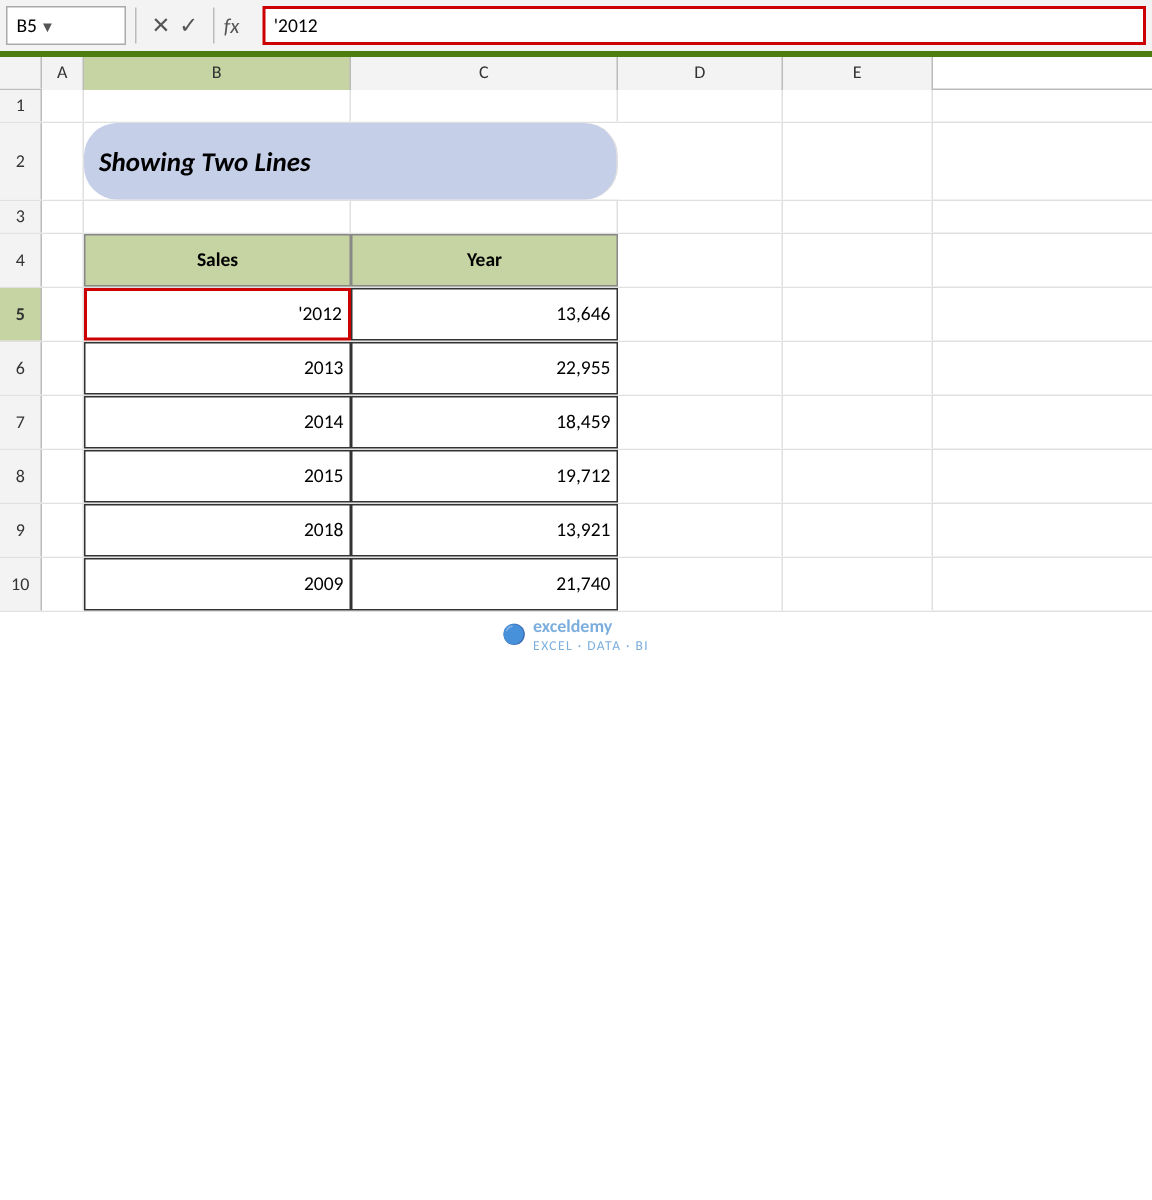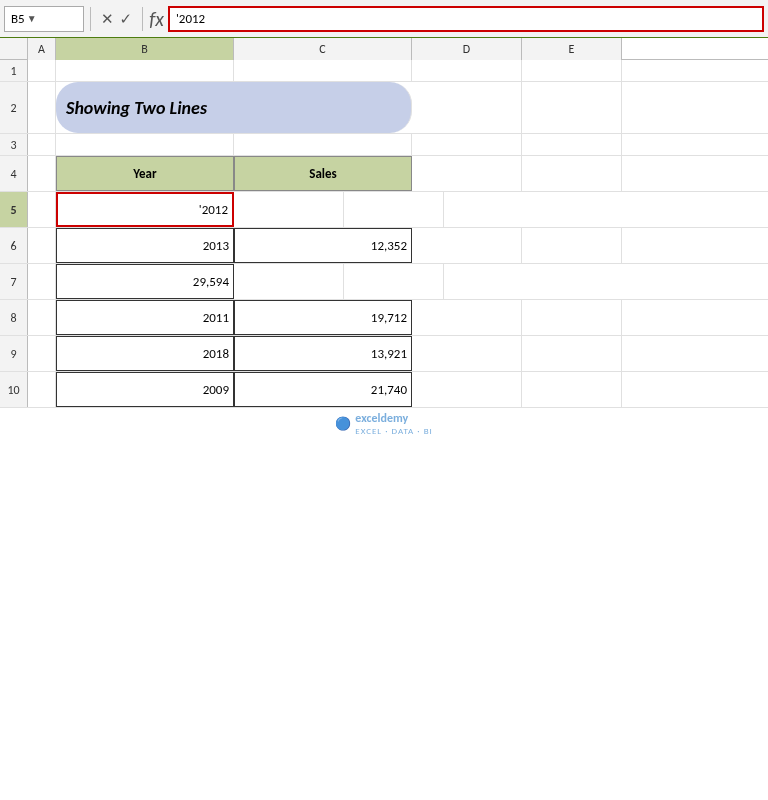--- a/index.html
+++ b/index.html
@@ -11,21 +11,21 @@
       height: 800px;
       overflow: hidden;
     }
 
     
     .formula-bar {
       display: flex;
       align-items: center;
       height: 38px;
       background: #f3f3f3;
-      border-bottom: 1px solid #4d7c0f;
+      border-bottom: 4px solid #4d7c0f;
       padding: 0 4px;
       gap: 4px;
     }
     .cell-ref-box {
       width: 80px;
       height: 26px;
       border: 1px solid #aaa;
       background: #fff;
       display: flex;
       align-items: center;
@@ -45,22 +45,22 @@
       padding: 0 4px;
     }
     .formula-icon {
       font-size: 15px;
       color: #555;
       cursor: pointer;
     }
     .fx-label {
       font-style: italic;
       color: #555;
-      font-size: 20px;
-      margin-right: 0;
+      font-size: 14px;
+      margin-right: 11px;
     }
     .formula-value-box {
       flex: 1;
       height: 26px;
       border: 2px solid #cc0000;
       background: #fff;
       display: flex;
       align-items: center;
       padding: 0 6px;
       font-size: 13px;
@@ -270,68 +270,74 @@
       <div class="cell col-a"></div>
       <div class="cell col-b"></div>
       <div class="cell col-c"></div>
       <div class="cell col-d"></div>
       <div class="cell col-e"></div>
     </div>
 
     <div class="grid-row row-h36">
       <div class="row-num col-a">4</div>
       <div class="cell col-a"></div>
+      <div class="cell col-c table-header center-align">
+        <span>Sales</span>
+      </div>
       <div class="cell col-b table-header center-align">
         <span>Year</span>
       </div>
-      <div class="cell col-c table-header center-align">
-        <span>Sales</span>
-      </div>
       <div class="cell col-d"></div>
       <div class="cell col-e"></div>
     </div>
 
     <div class="grid-row row-h36">
       <div class="row-num col-a active">5</div>
       <div class="cell col-a"></div>
       <div class="cell col-b table-data right-align cell-active-red">
         <span>'2012</span>
       </div>
+      <div class="cell col-c table-data right-align">
+        <span>13,646</span>
+      </div>
       <div class="cell col-d"></div>
       <div class="cell col-e"></div>
     </div>
 
     <div class="grid-row row-h36">
       <div class="row-num col-a">6</div>
       <div class="cell col-a"></div>
       <div class="cell col-b table-data right-align">
         <span>2013</span>
       </div>
       <div class="cell col-c table-data right-align">
-        <span>12,352</span>
+        <span>22,955</span>
       </div>
       <div class="cell col-d"></div>
       <div class="cell col-e"></div>
     </div>
 
     <div class="grid-row row-h36">
       <div class="row-num col-a">7</div>
       <div class="cell col-a"></div>
-      <div class="cell col-c table-data right-align">
-        <span>29,594</span>
+      <div class="cell col-b table-data right-align">
+        <span>2014</span>
+      </div>
+      <div class="cell col-c table-data right-align">
+        <span>18,459</span>
       </div>
       <div class="cell col-d"></div>
       <div class="cell col-e"></div>
     </div>
 
     <div class="grid-row row-h36">
       <div class="row-num col-a">8</div>
       <div class="cell col-a"></div>
       <div class="cell col-b table-data right-align">
-        <span>2011</span>
+        <span>2015</span>
       </div>
       <div class="cell col-c table-data right-align">
         <span>19,712</span>
       </div>
       <div class="cell col-d"></div>
       <div class="cell col-e"></div>
     </div>
 
     <div class="grid-row row-h36">
       <div class="row-num col-a">9</div>

